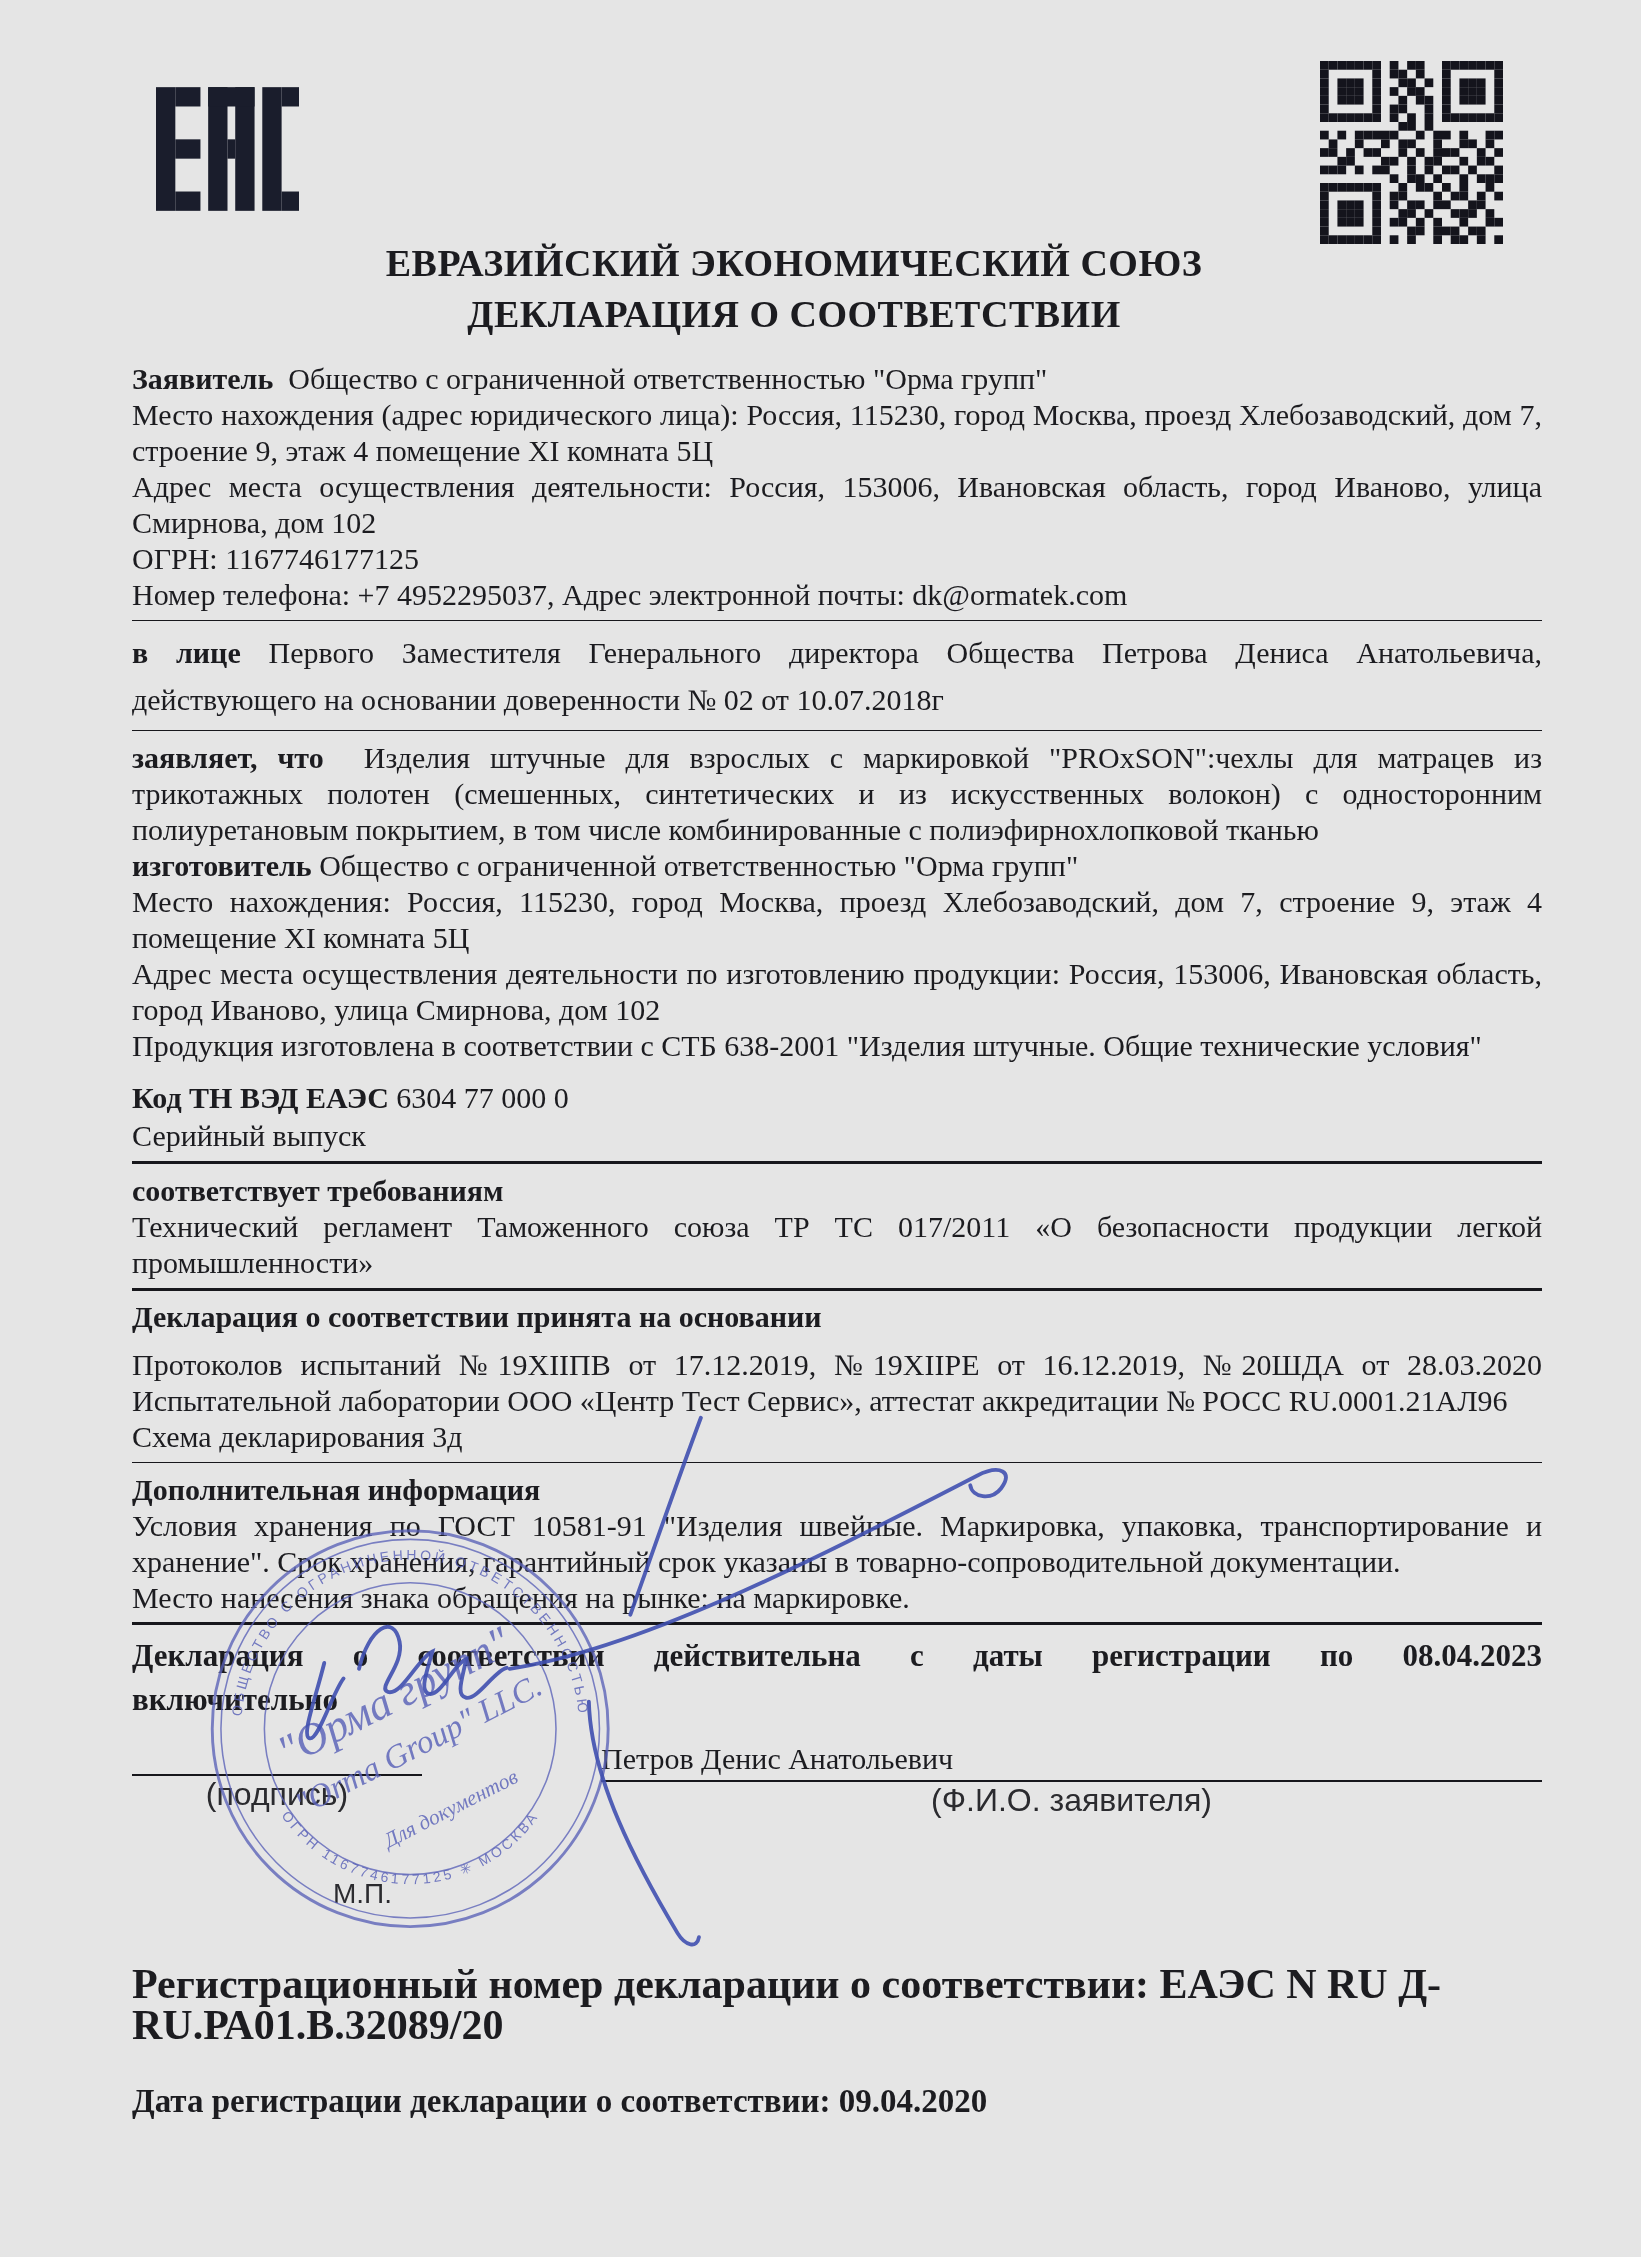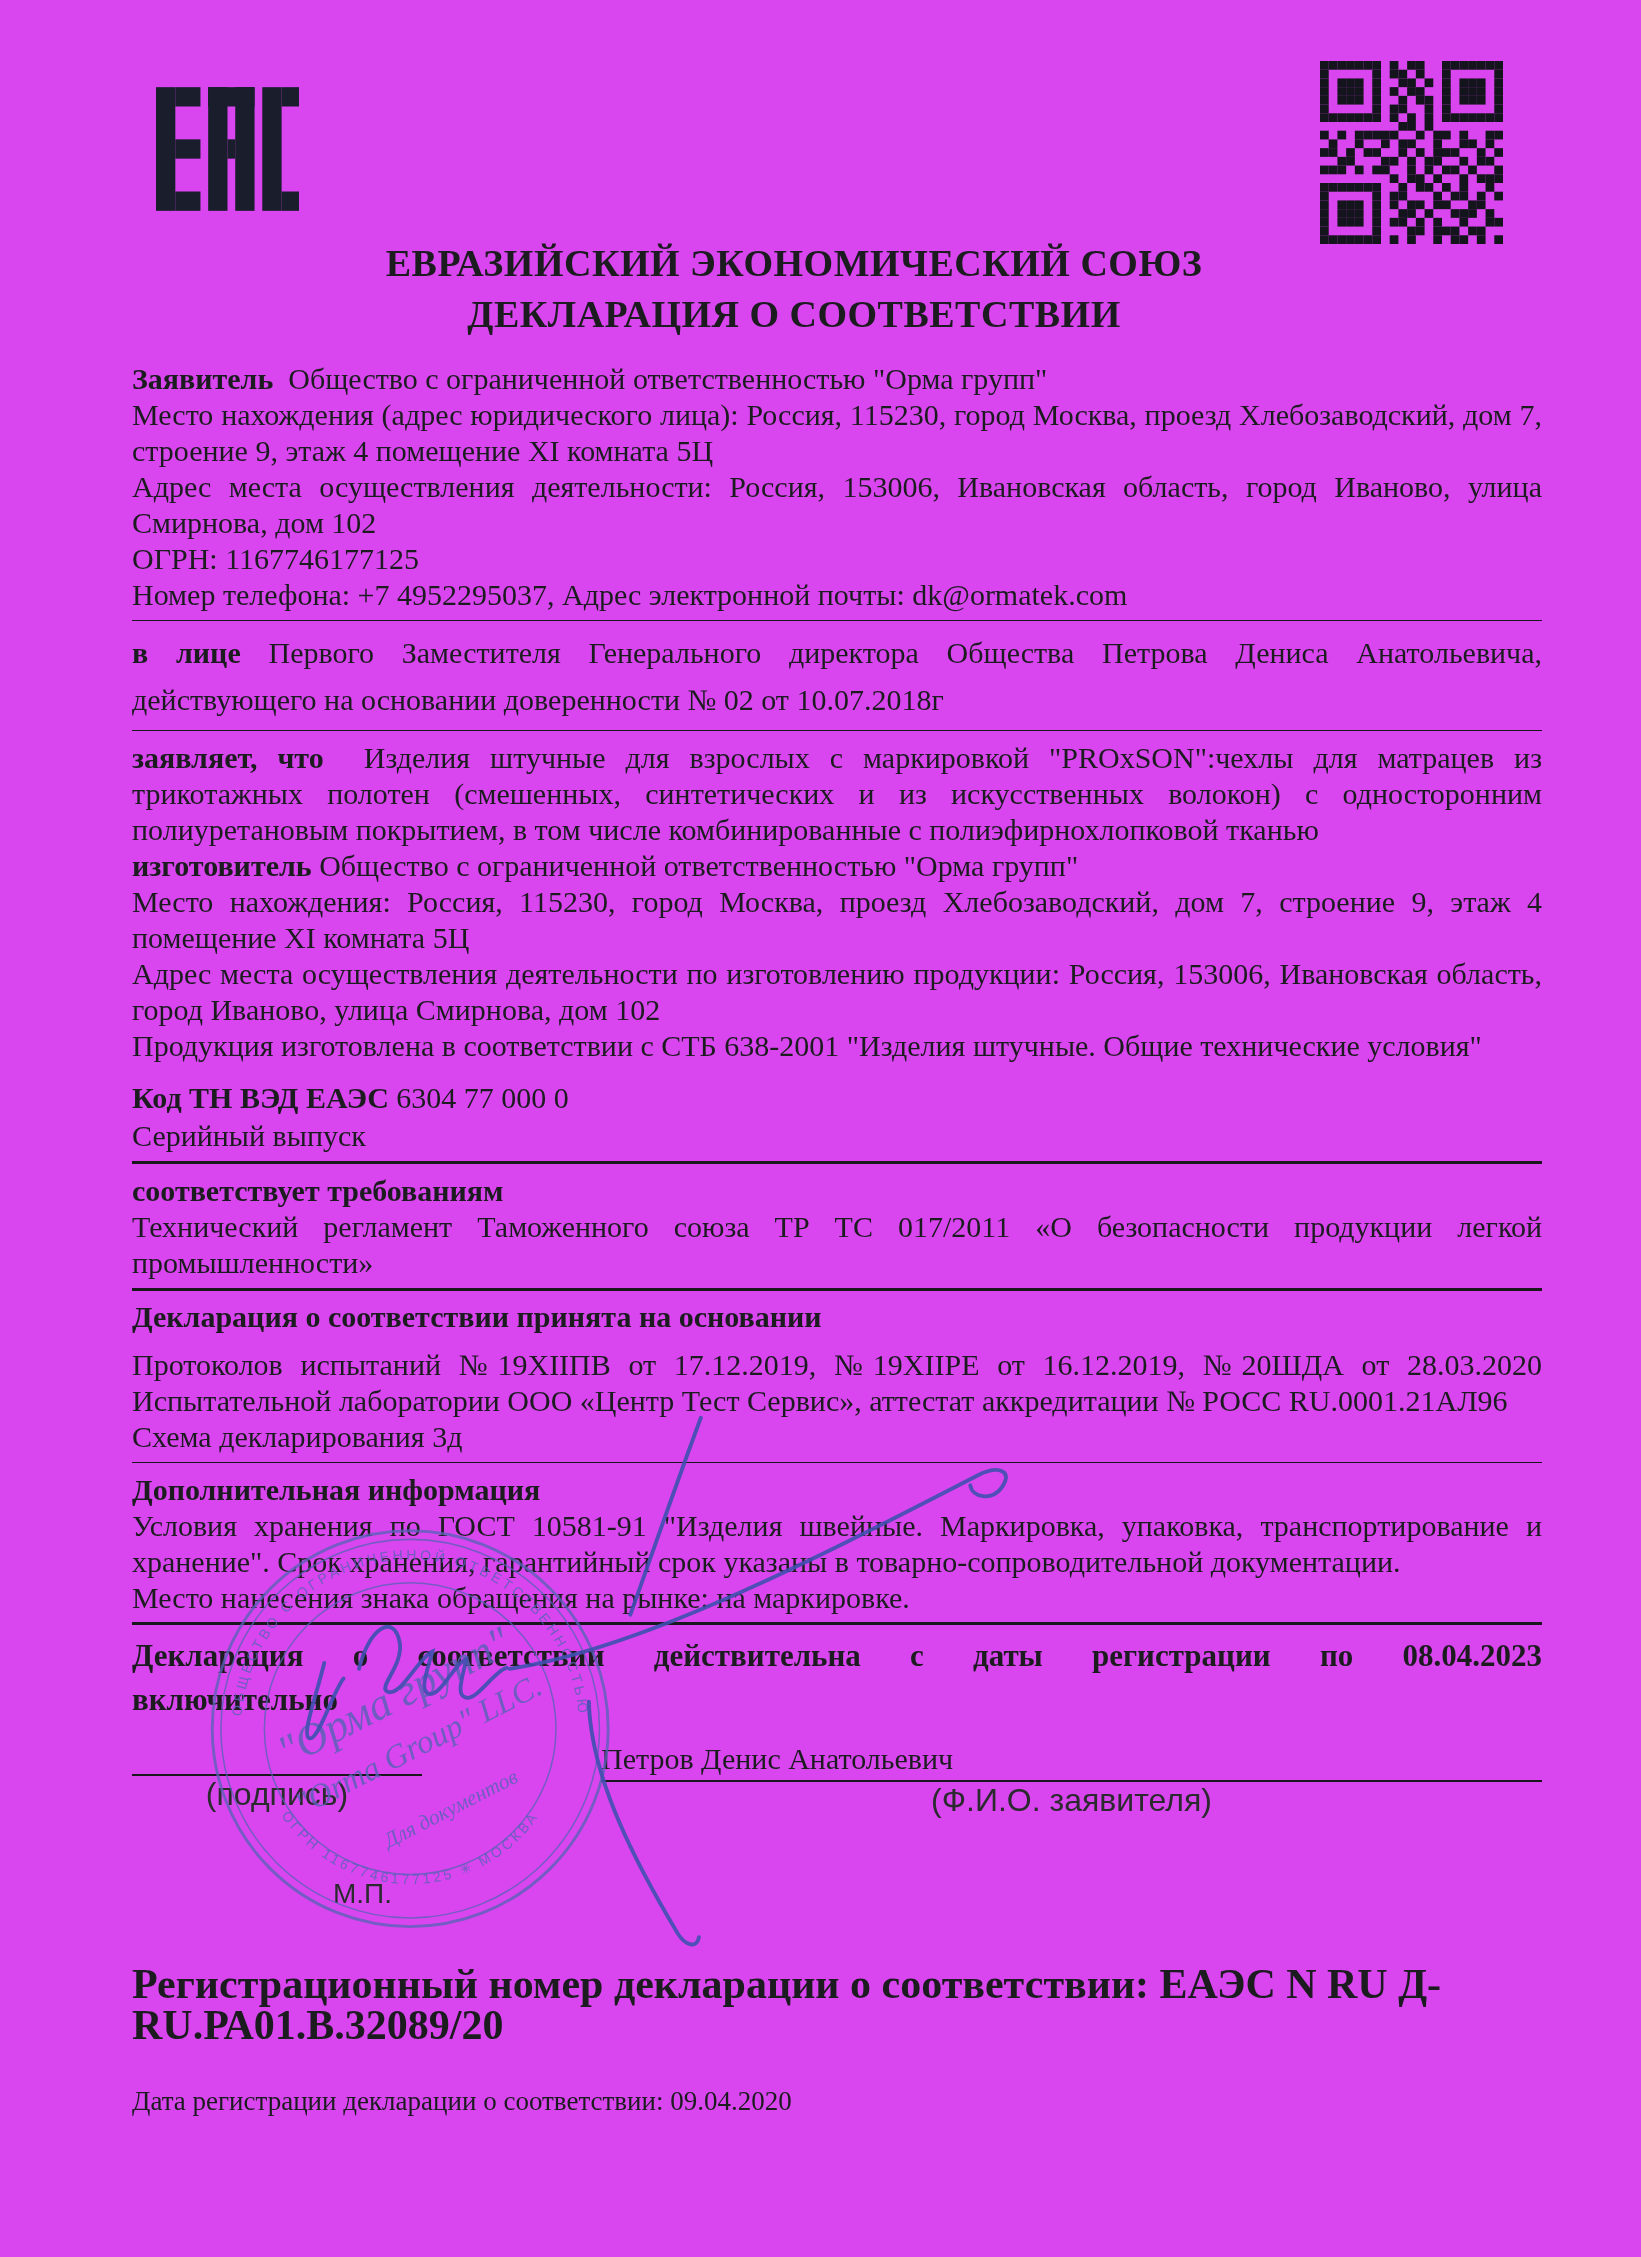--- a/index.html
+++ b/index.html
@@ -1,20 +1,20 @@
 <!DOCTYPE html>
 <html><head>
 <meta charset="utf-8">
 <style>
   html,body{margin:0;padding:0;background:#9a9a9a;}
   .page{
     position:relative;
     width:1641px;height:2257px;
     margin:0 auto;
-    background:#d946ef;
+    background:#e5e5e5;
     font-family:"Liberation Serif","DejaVu Serif",serif;
     color:#1c1c20;
     overflow:hidden;
   }
   
   .eac-logo{position:absolute;left:156px;top:87px;}
   .qr{position:absolute;left:1320px;top:61px;}
   .title{
     position:absolute;left:0;right:53px;top:238px;
     text-align:center;font-weight:bold;font-size:38px;line-height:51px;
@@ -45,21 +45,21 @@
   .sig-line{border-top:2.9px solid #17171c;height:0;}
   .caption{
     font-family:"Liberation Sans","DejaVu Sans",sans-serif;
     font-size:32px;color:#2b2b2f;text-align:center;margin-top:0;
   }
   .mp{
     font-family:"Liberation Sans","DejaVu Sans",sans-serif;
     font-size:28px;color:#2b2b2f;margin:58px 0 0 201px;
   }
   .reg1{font-weight:bold;font-size:42px;margin-top:52px !important;line-height:41px;}
-  .reg2{font-weight:normal;font-size:27px;margin-top:35px !important;line-height:41px;}
+  .reg2{font-weight:bold;font-size:33px;margin-top:35px !important;line-height:41px;}
   
   .overlay{position:absolute;left:135px;top:1410px;pointer-events:none;}
   .stamp-text{font-family:"Liberation Sans","DejaVu Sans",sans-serif;}
 </style>
 </head>
 <body>
 
 <div class="page">
 
   <svg class="eac-logo" width="143" height="124" viewBox="0 0 148 128" aria-hidden="true">

